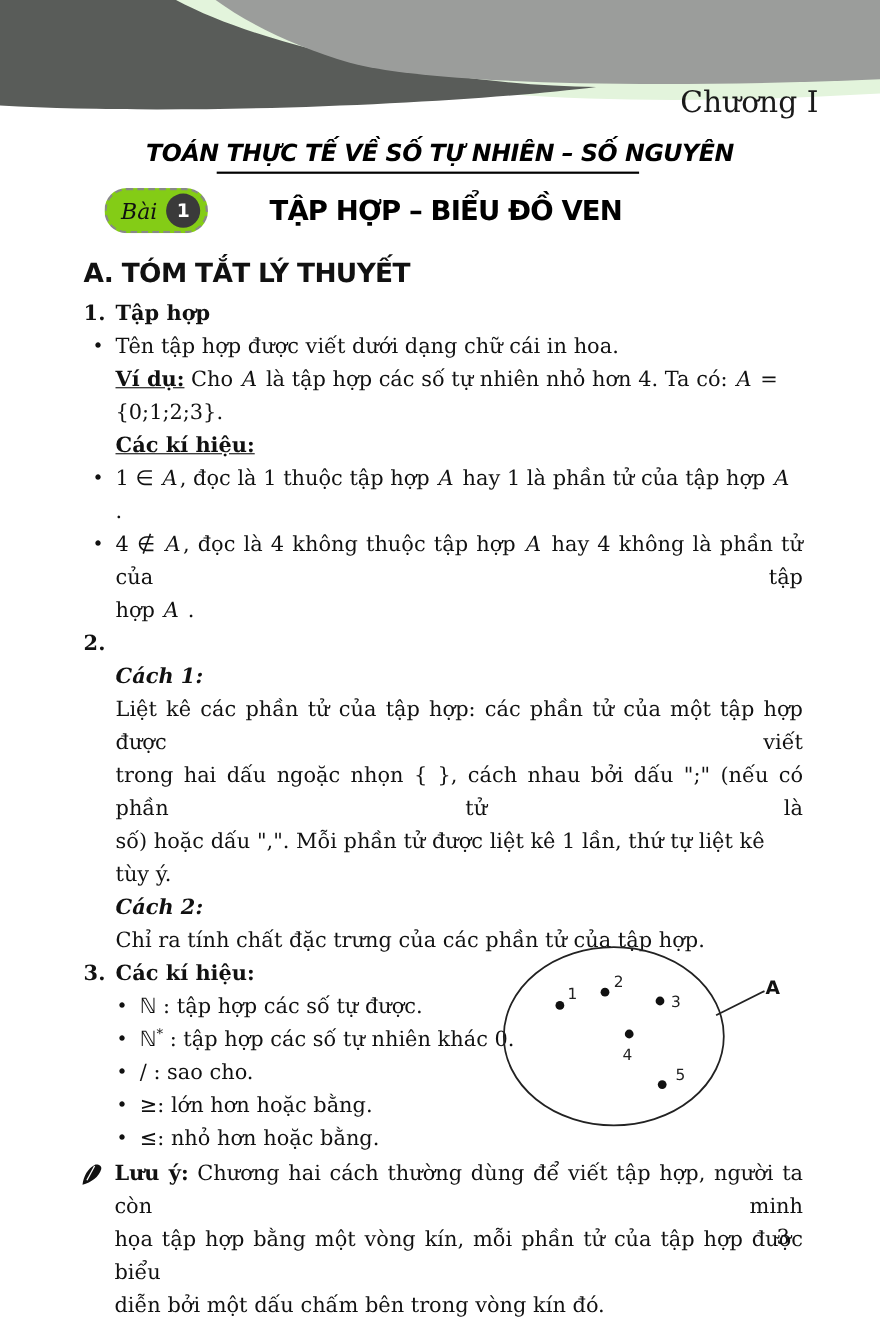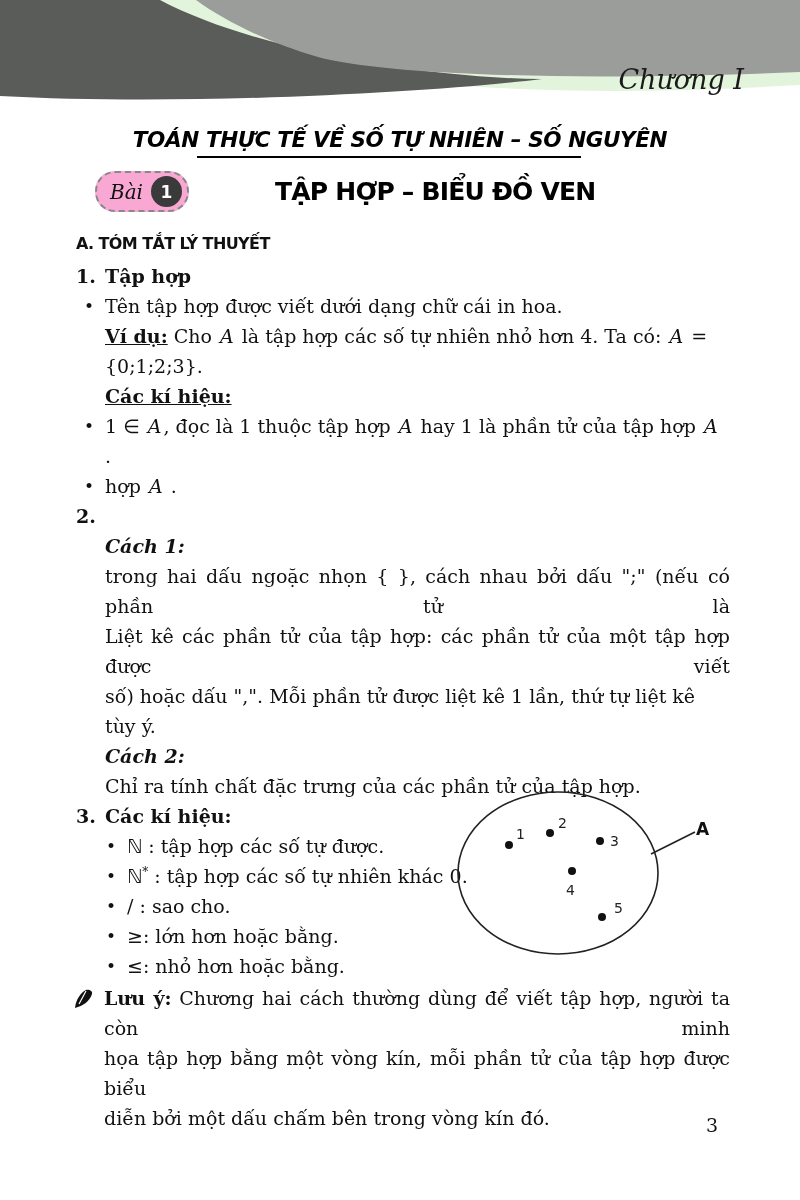--- a/index.html
+++ b/index.html
@@ -3,47 +3,47 @@
 <meta charset="utf-8">
 <style>
   html,body { margin:0; padding:0; }
   body {
     width:800px; height:1200px; position:relative; overflow:hidden;
     background:#ffffff; color:#111;
     font-family:"DejaVu Serif", serif;
   }
   .hdr-svg { position:absolute; top:0; left:0; display:block; }
   .chapter-label {
-    position:absolute; top:64px; right:56px;
-    font-family:"DejaVu Serif", serif; font-style:italic; font-size:27px; color:#1a1a1a;
+    position:absolute; top:78px; right:56px;
+    font-family:"DejaVu Serif", serif; font-size:27px; color:#1a1a1a;
   }
   .series-title {
     padding-top:127px; text-align:center;
     font-family:"DejaVu Sans", sans-serif; font-weight:bold; font-style:italic;
     font-size:21.5px; letter-spacing:-0.4px; color:#000;
   }
   .series-underline { width:384px; border-bottom:2px solid #000; margin:4px auto 0; transform:translateX(-11px); }
   .lesson-row { display:flex; align-items:center; margin-top:13px; padding-left:95px; }
   .badge {
-    border:2px dashed #888; border-radius:20px; background:#f9a8d4;
+    border:2px dashed #888; border-radius:20px; background:#84cc16;
     display:flex; align-items:center; gap:8px; padding:3px 5px 3px 13px;
   }
   .badge-label { font-style:italic; font-size:20px; font-family:"DejaVu Serif", serif; }
   .badge-num {
     width:31px; height:31px; border-radius:50%; background:#3a3a3a; color:#fff;
     display:flex; align-items:center; justify-content:center;
     font-family:"DejaVu Sans", sans-serif; font-weight:bold; font-size:17px;
   }
   .lesson-title {
-    margin-left:86px; font-family:"DejaVu Sans", sans-serif; font-weight:bold;
+    margin-left:56px; font-family:"DejaVu Sans", sans-serif; font-weight:bold;
     font-size:25px; letter-spacing:-0.8px; color:#000;
   }
   .content { padding:0 70px 0 76px; }
   .h-a {
-    font-family:"DejaVu Sans", sans-serif; font-weight:bold; font-size:16px;
+    font-family:"DejaVu Sans", sans-serif; font-weight:bold; font-size:24px;
     letter-spacing:-0.6px; margin:22px 0 8px;
   }
   .line { font-size:19px; line-height:30px; }
   .jl { text-align:justify; text-align-last:justify; }
   .item { display:flex; }
   .item .num { width:29px; flex:none; font-weight:bold; }
   .item .ttl { font-weight:bold; }
   .bullet { display:flex; padding-left:8px; }
   .bullet.deep { padding-left:30px; }
   .bullet .dot { width:21px; flex:none; font-size:17px; }
@@ -109,37 +109,40 @@
   <div class="bullet line">
     <span class="dot">•</span>
     <div class="btxt">
       <span>1 </span><span class="sym">∈</span><span> </span><span class="ai">A</span><span>, đọc là 1 thuộc tập hợp </span><span class="ai">A</span><span> hay 1 là phần tử của tập hợp </span><span class="ai">A</span><span> .</span>
     </div>
   </div>
 
   <div class="bullet">
     <span class="dot line">•</span>
     <div class="btxt">
+      <div class="line jl">
+        <span>4 </span><span class="sym">∉</span><span> </span><span class="ai">A</span><span>, đọc là 4 không thuộc tập hợp </span><span class="ai">A</span><span> hay 4 không là phần tử của tập</span>
+      </div>
       <div class="line">
         <span>hợp </span><span class="ai">A</span><span> .</span>
       </div>
     </div>
   </div>
 
   <div class="item line">
     <span class="num">2.</span>
   </div>
 
   <div class="line ind">
     <span class="bi">Cách 1:</span>
   </div>
 
   <div class="ind">
+    <div class="line jl">Liệt kê các phần tử của tập hợp: các phần tử của một tập hợp được viết</div>
     <div class="line jl">trong hai dấu ngoặc nhọn { }, cách nhau bởi dấu ";" (nếu có phần tử là</div>
-    <div class="line jl">Liệt kê các phần tử của tập hợp: các phần tử của một tập hợp được viết</div>
     <div class="line">số) hoặc dấu ",". Mỗi phần tử được liệt kê 1 lần, thứ tự liệt kê tùy ý.</div>
   </div>
 
   <div class="line ind">
     <span class="bi">Cách 2:</span>
   </div>
 
   <div class="line ind">Chỉ ra tính chất đặc trưng của các phần tử của tập hợp.</div>
 
   <div class="sec3">

